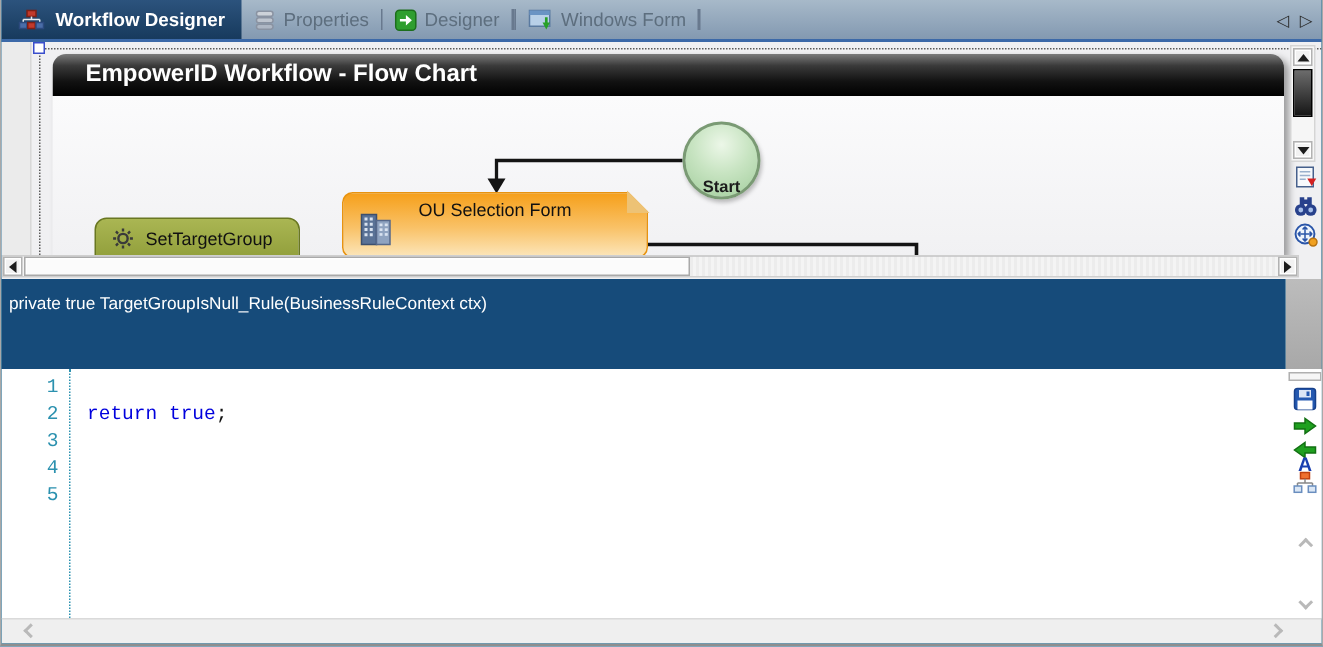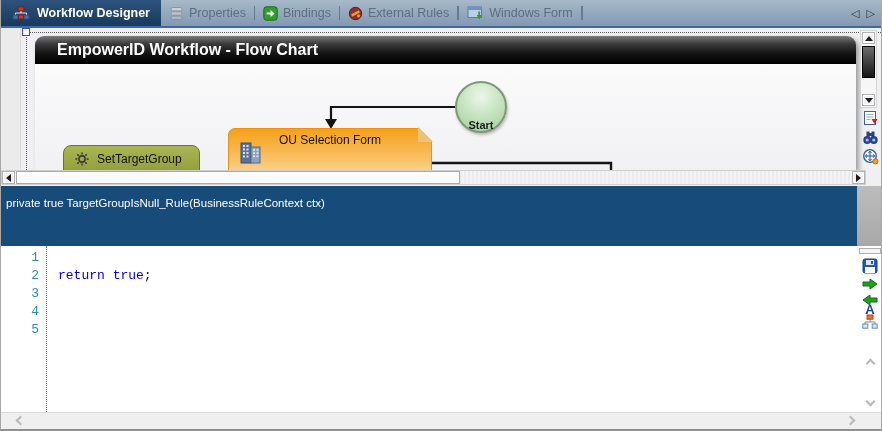--- a/index.html
+++ b/index.html
@@ -43,21 +43,21 @@
   .fccanvas { position:relative; height:106px; background:linear-gradient(#fbfbfc, #f1f1f3); overflow:hidden; }
   .fccanvas svg.wires { position:absolute; left:0; top:0; pointer-events:none; }
   .node-start {
     position:absolute; left:420px; top:17px; width:52px; height:52px; border-radius:50%;
     background:radial-gradient(circle at 50% 28%, #ecf7e8 0%, #c8e4c2 45%, #a2cd9c 100%);
     border:2px solid #7a9a74; box-shadow:1px 2px 3px rgba(0,0,0,0.25);
     display:flex; align-items:flex-end; justify-content:center;
     font-size:11px; font-weight:bold; color:#1c1c1c;
   }
   .node-ou {
-    position:absolute; left:193px; top:64px; width:204px; height:58px;
+    position:absolute; left:193px; top:64px; width:204px; height:44px;
     background:linear-gradient(to bottom, #f6a01b 0%, #f9c268 55%, #fce6ba 100%);
     border:1.5px solid #e8930f; border-radius:7px 0 7px 7px;
   }
   .node-ou .cut { position:absolute; top:-2px; right:-2px; width:0; height:0; border-top:15px solid #f4f4f6; border-left:15px solid transparent; }
   .node-ou .flap { position:absolute; top:-2px; right:-2px; width:0; height:0; border-bottom:15px solid #edc275; border-right:15px solid transparent; }
   .node-ou .lbl { position:absolute; left:0; right:0; top:4px; text-align:center; font-size:12px; color:#111; }
   .node-ou .bicon { position:absolute; left:9px; top:10px; line-height:0; }
   .node-stg {
     position:absolute; left:28px; top:81px; width:137px; height:50px;
     background:linear-gradient(to bottom, #aab653 0%, #8a9834 70%, #75832a 100%);
@@ -141,34 +141,24 @@
     </div>
     <div class="tabsep"></div>
 
     <div class="tab">
       <span class="tabicon">
         <svg width="15" height="15" viewBox="0 0 15 15">
             <rect x="0.8" y="0.8" width="13.4" height="13.4" rx="2.6" fill="#2f9e2f" stroke="#1c6e1c"></rect>
             <polygon points="3.6,6.6 7.6,6.6 7.6,4 11.6,7.5 7.6,11 7.6,8.4 3.6,8.4" fill="#fff"></polygon>
           </svg>
       </span>
-      <span>Bindings</span>
-    </div>
-    <div class="tabsep"></div>
-
-    <div class="tab">
-      <span class="tabicon">
-        <svg width="15" height="15" viewBox="0 0 15 15">
-            <circle cx="7.5" cy="7.5" r="6.2" fill="#8c2f2f" stroke="#5c1c1c"></circle>
-            <path d="M3.6 9.6 L11.4 5.4" stroke="#e0a030" stroke-width="2.4"></path>
-            <circle cx="10.6" cy="9.8" r="1.6" fill="#e0a030"></circle>
-          </svg>
-      </span>
-      <span>External Rules</span>
-    </div>
+      <span>Designer</span>
+    </div>
+    <div class="tabsep"></div>
+
     <div class="tabsep"></div>
 
     <div class="tabsep"></div>
 
     <div class="tab">
       <span class="tabicon">
         <svg width="17" height="15" viewBox="0 0 17 15">
             <rect x="1" y="1" width="13.5" height="10.5" fill="#b8d0e8" stroke="#5a7aa0"></rect>
             <rect x="1" y="1" width="13.5" height="3" fill="#6a94c4"></rect>
             <rect x="11.3" y="5.5" width="1.8" height="4" fill="#28a028"></rect>

